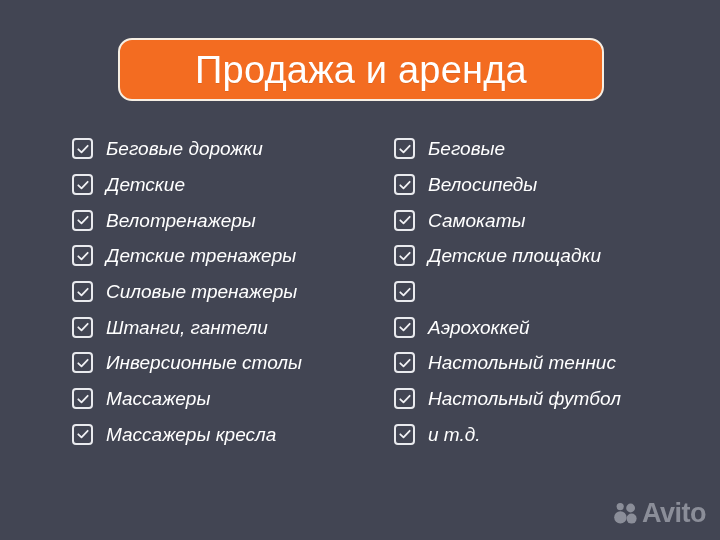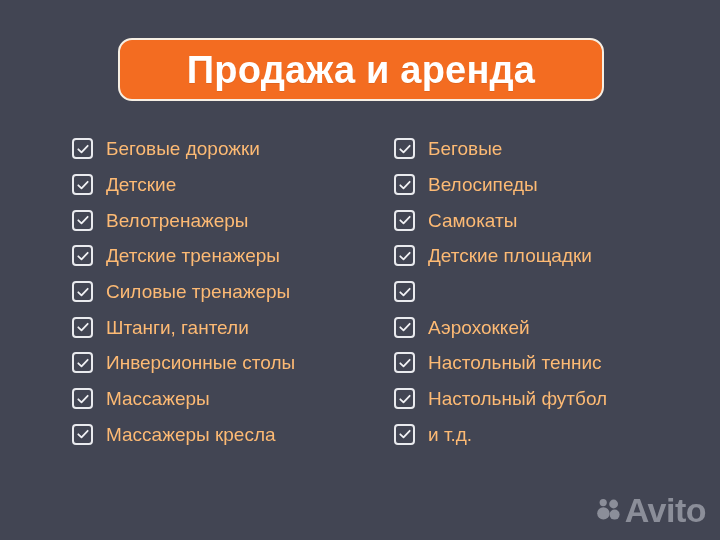--- a/index.html
+++ b/index.html
@@ -34,21 +34,21 @@
     border: 2px solid #f6efe4;
     border-radius: 14px;
     display: flex;
     align-items: center;
     justify-content: center;
   }
 
   #title-text {
     color: #ffffff;
     font-size: 38px;
-    font-weight: bold;
+    font-weight: normal;
     letter-spacing: 0.2px;
     line-height: 1;
     white-space: nowrap;
     text-shadow: 0 1px 0 rgba(0,0,0,0.08);
   }
 
   
   #checklist {
     position: absolute;
     left: 0;
@@ -87,24 +87,25 @@
     position: absolute;
     left: 50%;
     top: 50%;
     transform: translate(-50%, -50%);
     width: 15px;
     height: 15px;
     display: block;
   }
 
   .item-label {
-    color: #fdba74;
+    color: #ffffff;
     font-size: 19px;
     line-height: 1;
     white-space: nowrap;
+    font-style: italic;
   }
 
   
   #avito-watermark {
     position: absolute;
     right: 14px;
     bottom: 13px;
     display: flex;
     align-items: center;
     opacity: 0.62;
@@ -112,21 +113,21 @@
 
   #avito-dots {
     width: 26px;
     height: 26px;
     margin-right: 3px;
     display: block;
   }
 
   #avito-wordmark {
     color: #b9bbc4;
-    font-size: 34px;
+    font-size: 27px;
     font-weight: bold;
     line-height: 1;
     letter-spacing: -0.5px;
   }
 </style>
 </head>
 <body>
 
 <div id="slide">
 

